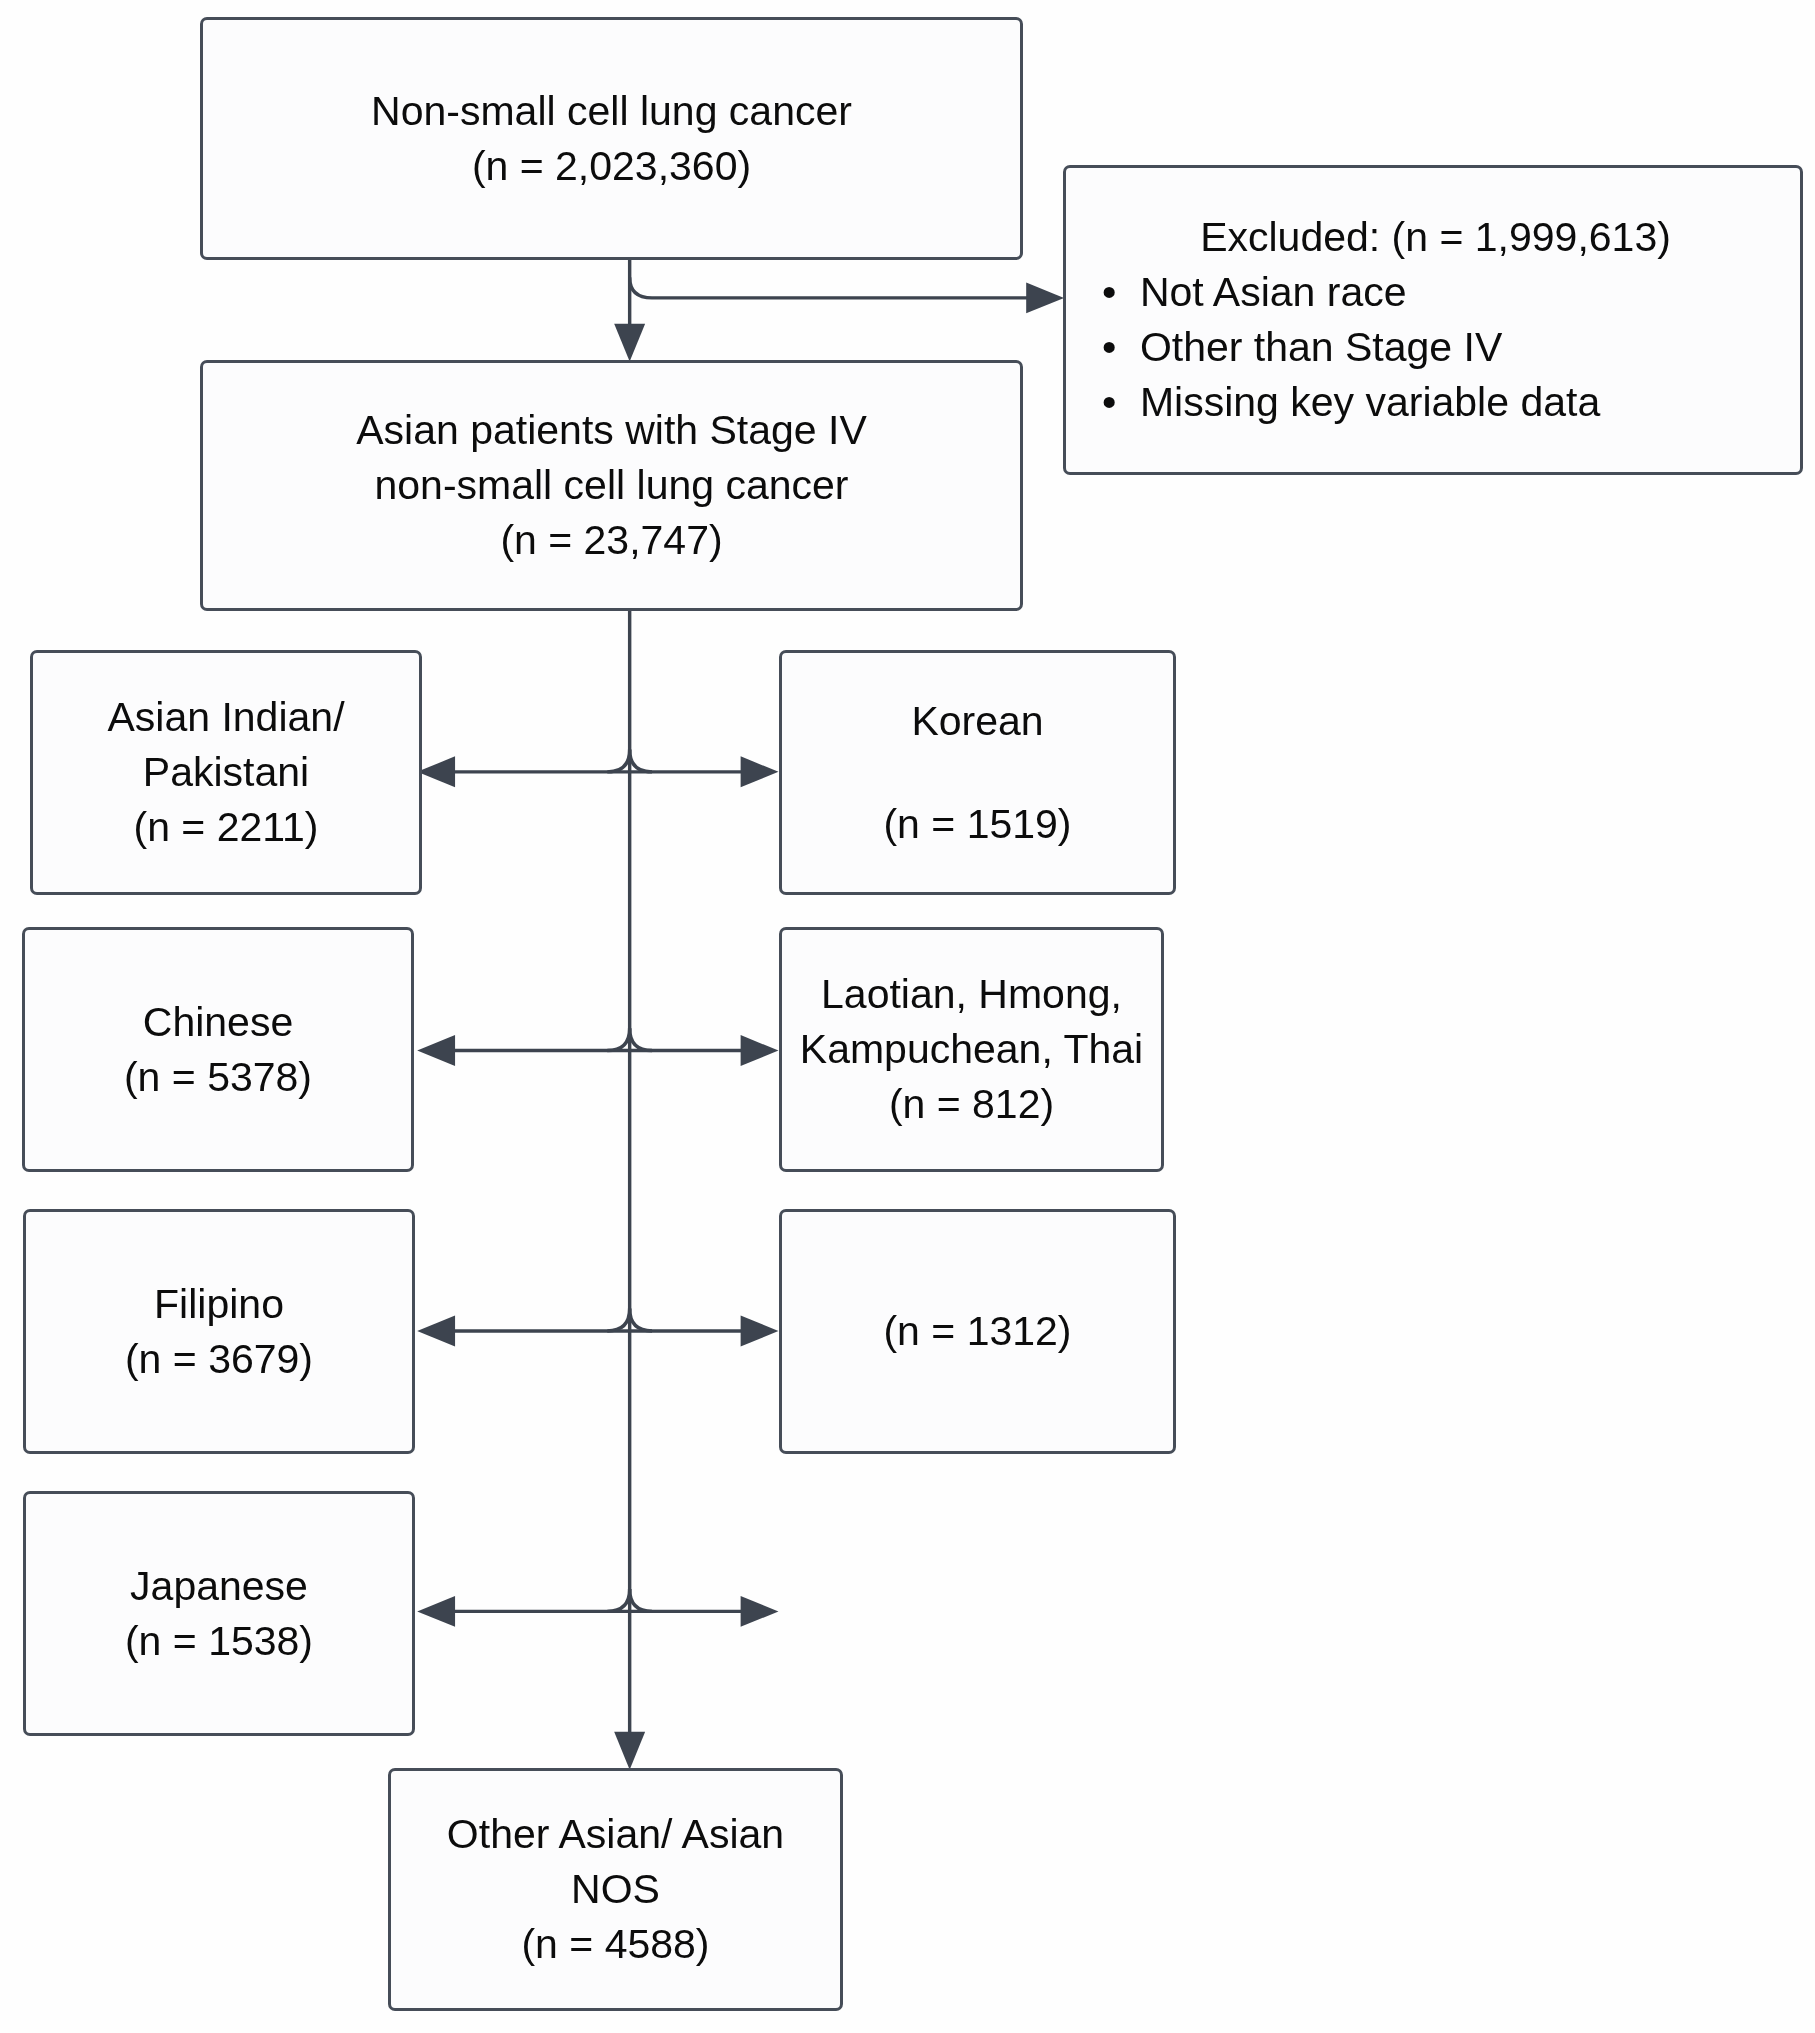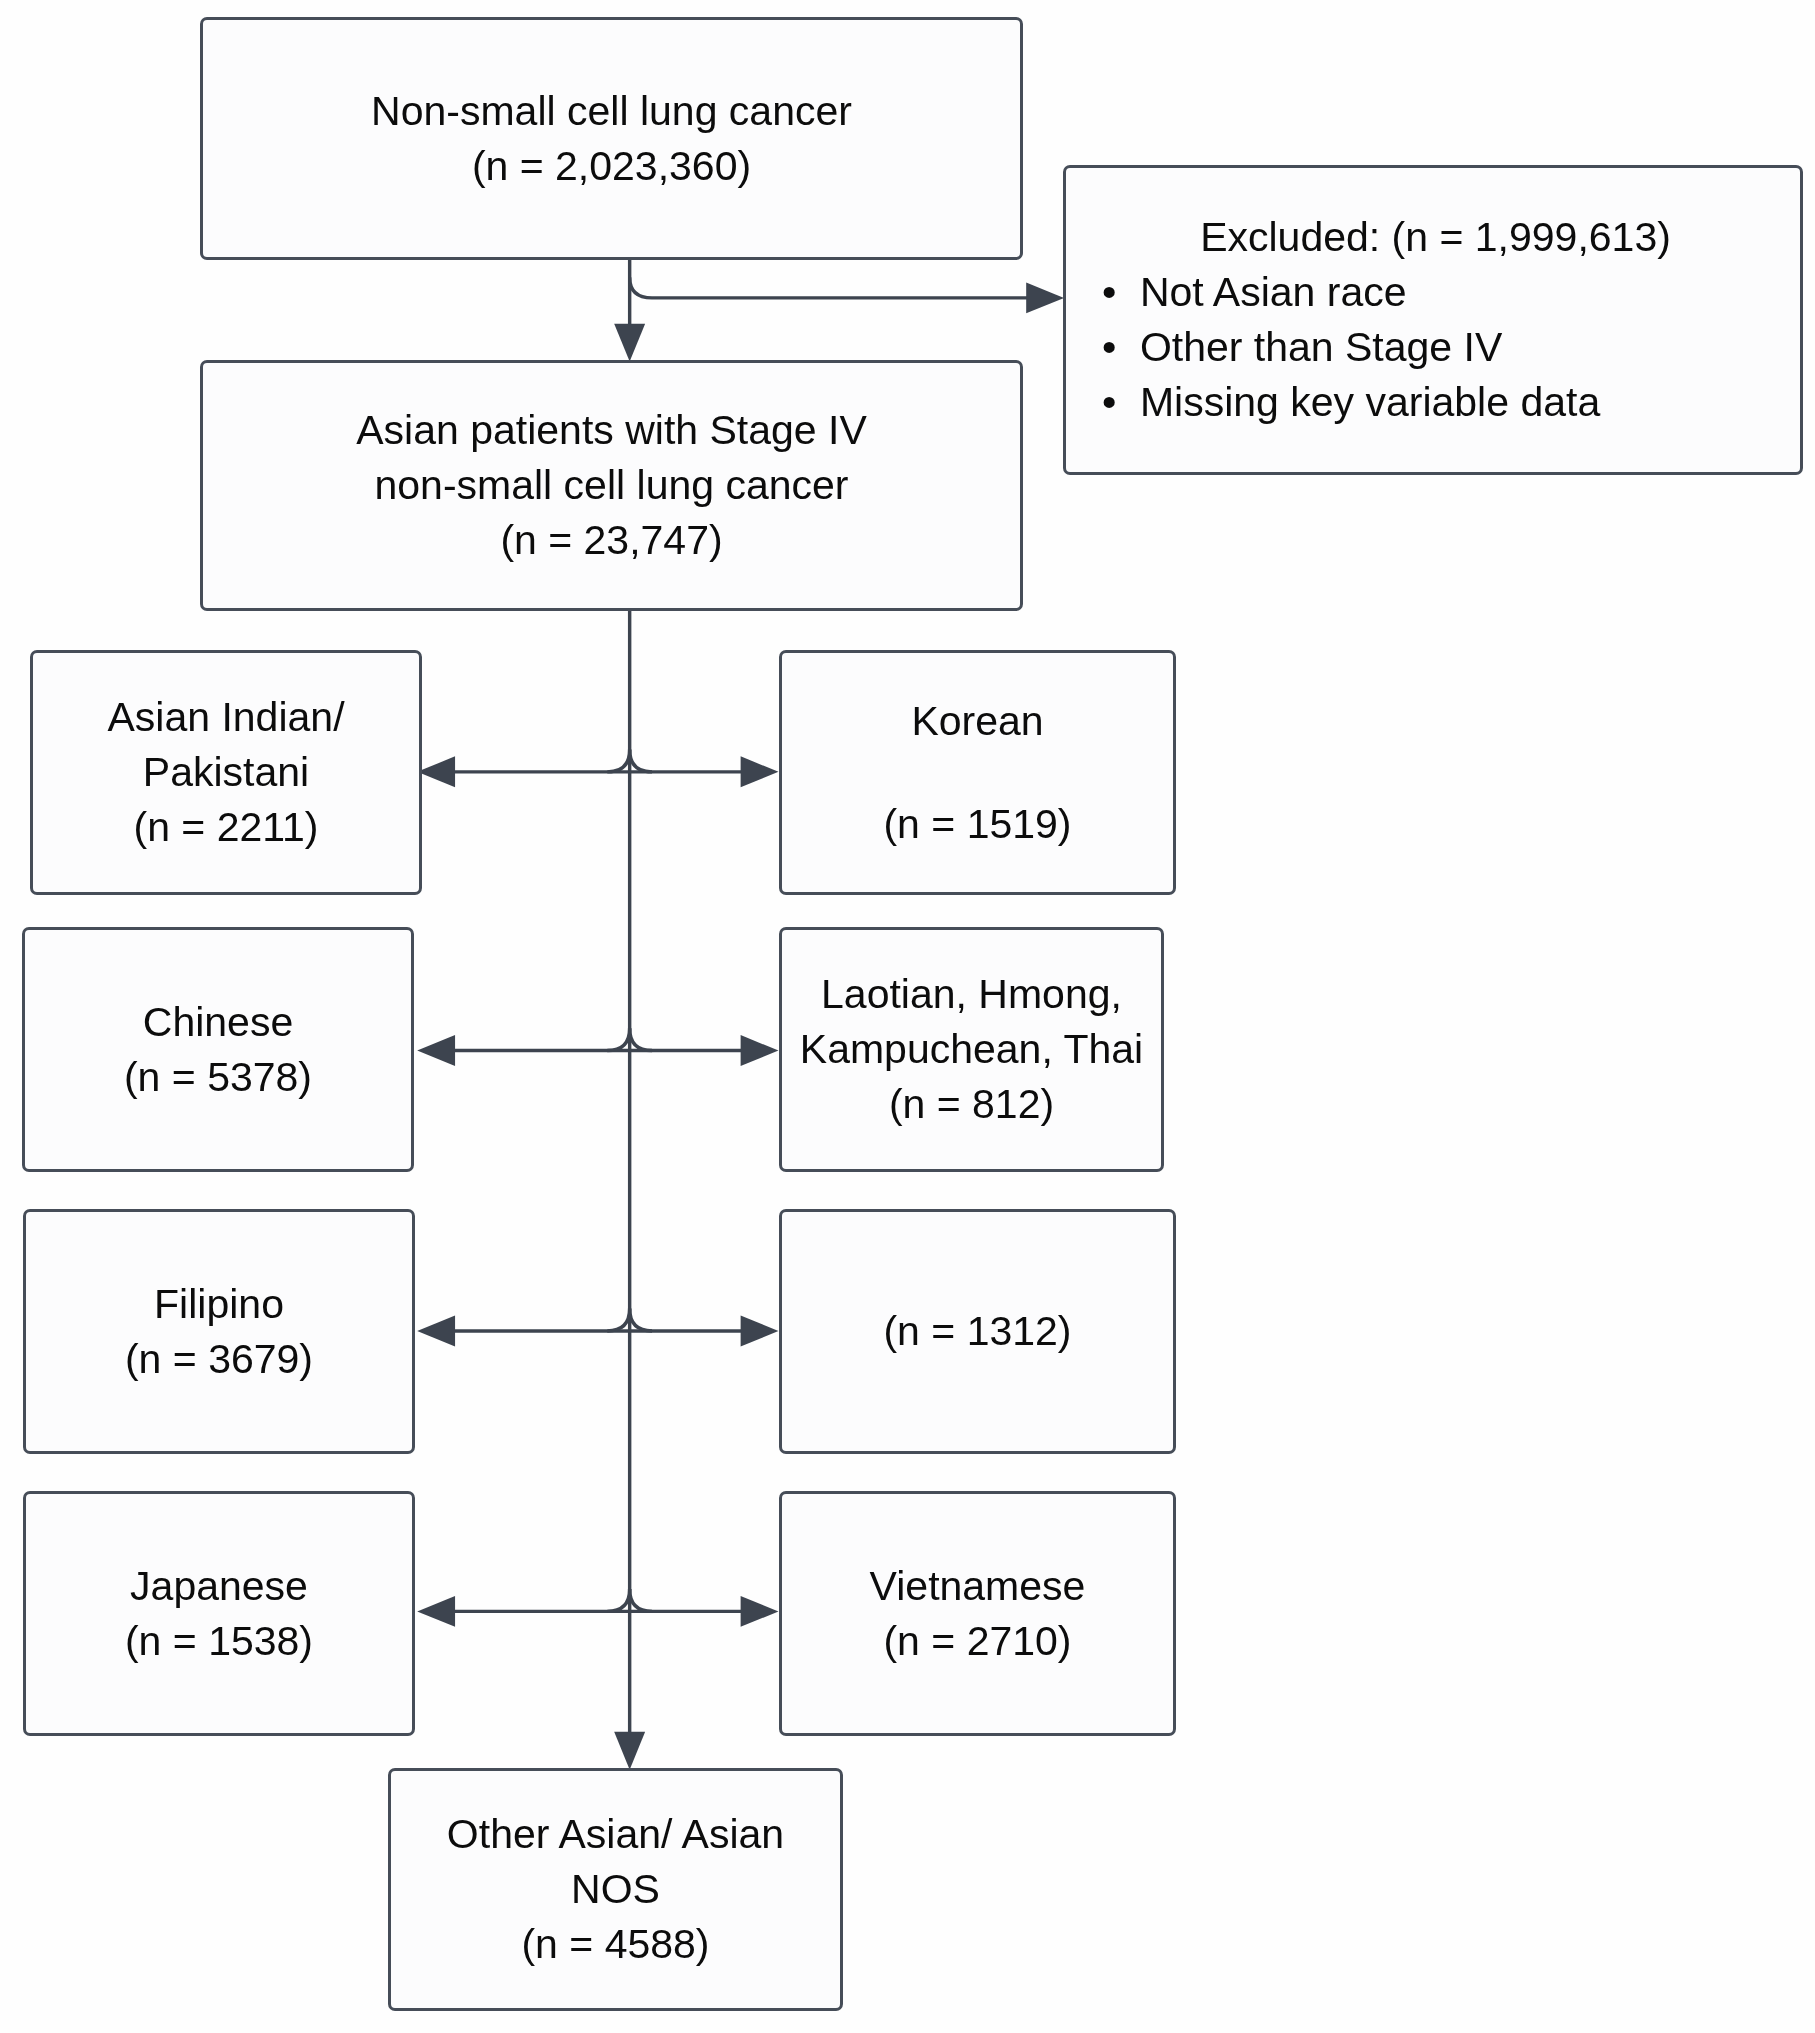--- a/index.html
+++ b/index.html
@@ -134,24 +134,20 @@
     <div class="ln">(n = 3679)</div>
   </div>
   <div class="node" style="left:779px; top:1209px; width:397px; height:245px;">
     <div class="ln">(n = 1312)</div>
   </div>
 
   <div class="node" style="left:23px; top:1491px; width:392px; height:245px;">
     <div class="ln">Japanese</div>
     <div class="ln">(n = 1538)</div>
   </div>
-  <div class="node" style="left:779px; top:1491px; width:397px; height:245px;">
-    <div class="ln">Vietnamese</div>
-    <div class="ln">(n = 2710)</div>
-  </div>
 
   <div class="node" style="left:388px; top:1768px; width:455px; height:243px;">
     <div class="ln">Other Asian/ Asian</div>
     <div class="ln">NOS</div>
     <div class="ln">(n = 4588)</div>
   </div>
 
 </div>
 
 

